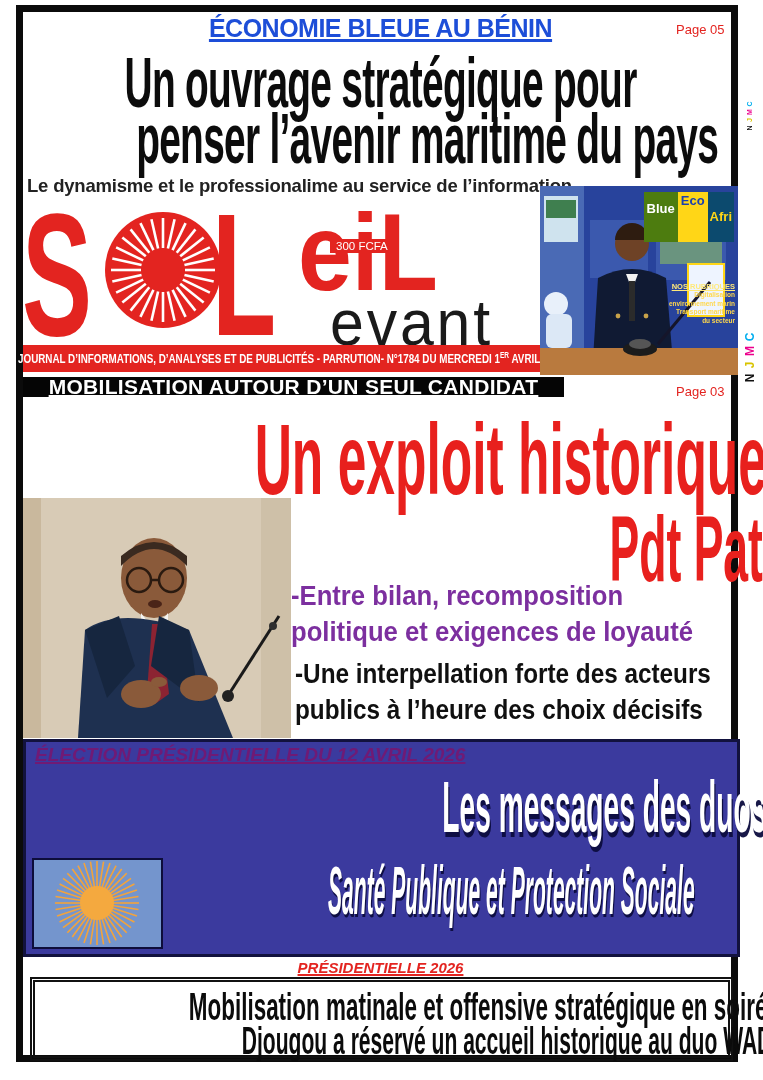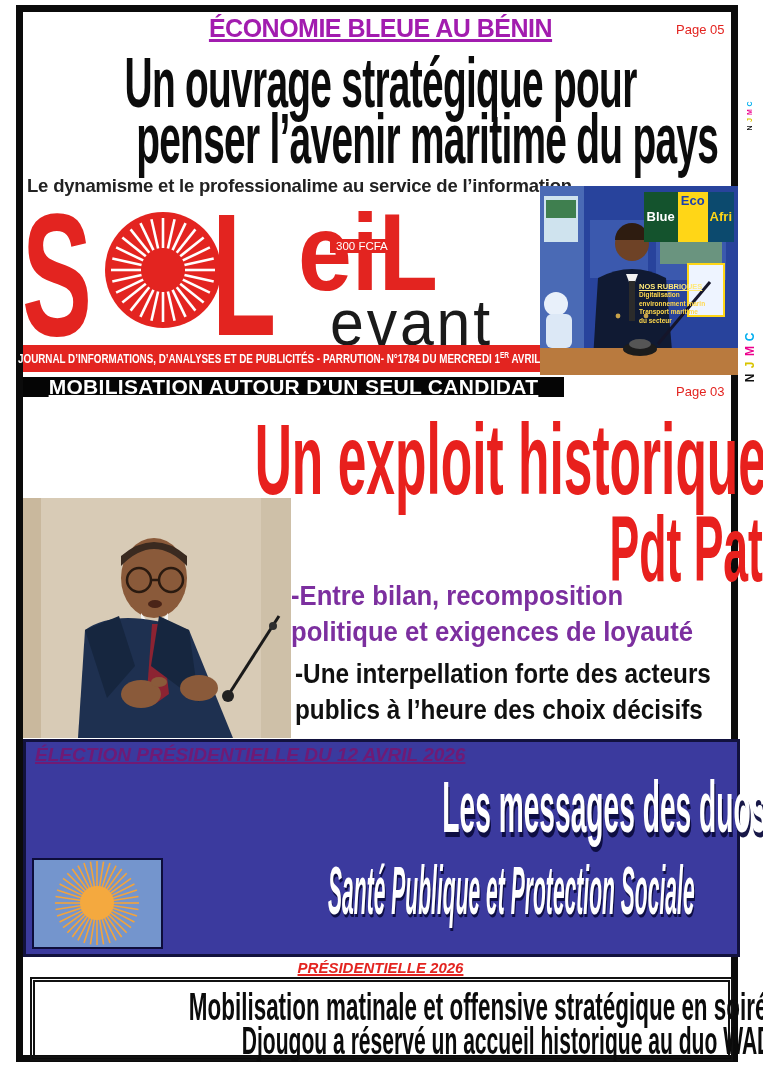--- a/index.html
+++ b/index.html
@@ -4,21 +4,21 @@
 <style>
   html,body{margin:0;padding:0;background:#f2f2f2;}
   .page{position:relative;width:763px;height:1080px;background:#ffffff;
         font-family:"Liberation Sans",sans-serif;overflow:hidden;}
   .abs{position:absolute;}
   .frame{position:absolute;left:16px;top:5px;width:722px;height:1057px;
          border:7px solid #0b0b0b;box-sizing:border-box;}
   .cond{display:inline-block;white-space:nowrap;font-weight:bold;}
   .centerbox{text-align:center;}
   
-  .kicker1{left:23px;top:14px;width:715px;text-align:center;color:#a21caf;
+  .kicker1{left:23px;top:14px;width:715px;text-align:center;color:#1d4ed8;
            font-weight:bold;font-size:25px;letter-spacing:-0.5px;
            text-decoration:underline;text-decoration-thickness:3px;}
   .pageref{color:#e32420;font-weight:normal;font-size:13px;}
   .headline-black{left:23px;width:715px;color:#0c0c0c;}
   .headline-black .cond{font-size:54px;letter-spacing:-1px;transform:scale(0.72,1.3);transform-origin:center top;}
   
   .tagline{left:27px;top:175px;font-size:18.5px;font-weight:600;color:#222;letter-spacing:-0.2px;}
   .mast-letter{color:#e32420;font-weight:bold;font-size:175px;line-height:1;transform:scaleX(0.60);transform-origin:left top;}
   .mast-eil{color:#e32420;font-weight:bold;font-size:110px;line-height:1;transform:scaleX(0.88);transform-origin:left top;}
   .mast-evant{color:#1a1a1a;font-weight:500;font-size:64px;line-height:1;letter-spacing:3px;transform:scaleX(0.95);transform-origin:left top;}
@@ -73,24 +73,24 @@
   .bb2{transform:scale(0.62,1.15);}
   
   .cmjn{position:absolute;display:flex;flex-direction:column;align-items:center;font-weight:bold;}
   .cmjn span{transform:rotate(-90deg);line-height:1.15;}
   .c-c{color:#00aeef}.c-m{color:#ec008c}.c-j{color:#d8c400}.c-n{color:#111}
   
   .photo{position:absolute;overflow:hidden;}
   .hdr-photo{left:540px;top:186px;width:198px;height:189px;z-index:4;}
   .talon-photo{left:23px;top:498px;width:268px;height:240px;}
   .banner-brand{position:absolute;right:4px;top:6px;display:flex;font-weight:bold;font-size:13px;line-height:18px;}
-  .bb-blue{background:#14532d;color:#fff;padding:16px 3px;}
+  .bb-blue{background:#4d7c0f;color:#fff;padding:8px 3px;}
   .bb-eco{background:#ffd617;color:#1b3fae;padding:0 3px;}
   .bb-afri{background:#0c4a6e;color:#ffd617;padding:16px 2px;}
-  .rubriques{position:absolute;right:3px;top:96px;width:96px;text-align:left;color:#ffd84d;}
+  .rubriques{position:absolute;right:3px;top:96px;width:96px;text-align:right;color:#ffd84d;}
   .rubriques .rt{font-size:7.5px;font-weight:bold;text-decoration:underline;color:#ffe97a;}
   .rubriques .ri{font-size:6.5px;line-height:8.5px;font-weight:bold;}
 </style>
 </head>
 <body>
 
 <div class="page">
 
   <div class="frame"></div>
 

